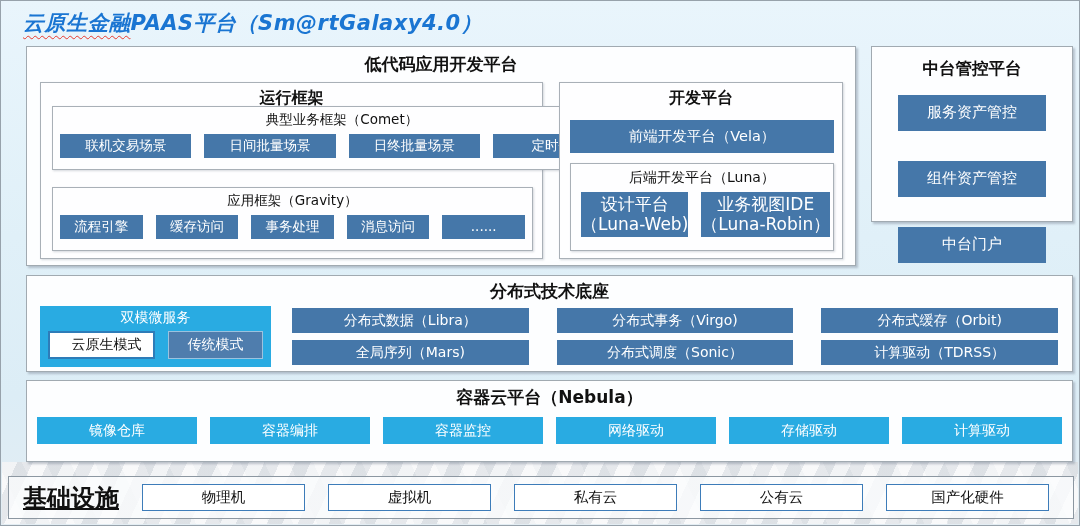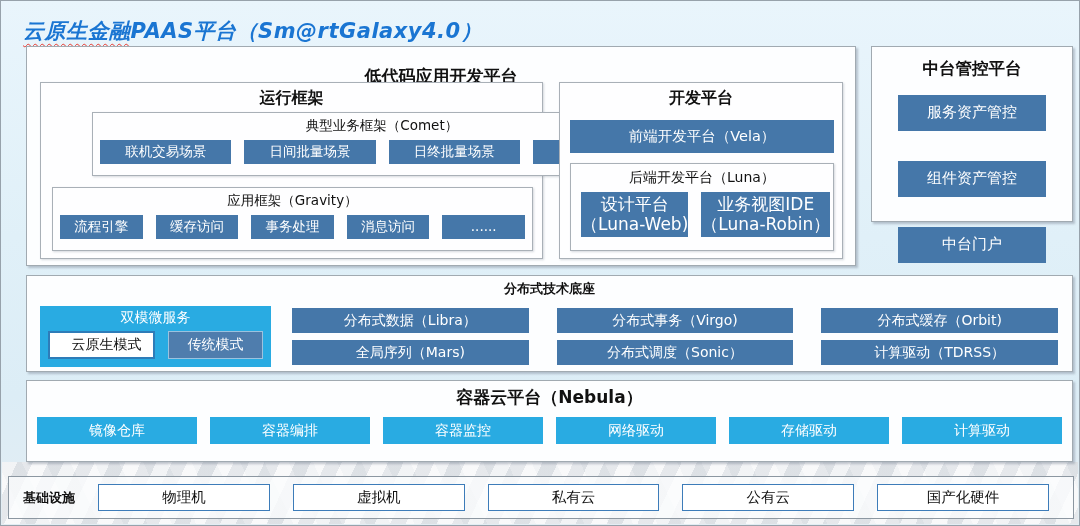--- a/index.html
+++ b/index.html
@@ -18,21 +18,21 @@
   
   .bottom-texture {
     position:absolute; left:1px; right:1px; top:461px; bottom:1px;
     background-color:#ebedef;
     background-image:
       repeating-linear-gradient(115deg, rgba(255,255,255,.55) 0 14px, rgba(211,216,222,.38) 14px 28px),
       repeating-linear-gradient(65deg, rgba(255,255,255,.30) 0 22px, rgba(203,211,218,.25) 22px 44px);
   }
   
   .page-title {
-    position:absolute; left:22px; top:16px;
+    position:absolute; left:22px; top:8px;
     font-size:21px; font-weight:700; font-style:italic;
     color:#1a75d2; letter-spacing:.5px; white-space:nowrap;
   }
   .page-title .squiggle {
     text-decoration-line: underline;
     text-decoration-style: wavy;
     text-decoration-color:#e8392e;
     text-decoration-thickness:1px;
     text-underline-offset:5px;
   }
@@ -43,52 +43,52 @@
     border:1px solid #a1aab1;
     box-shadow:2px 2px 2px rgba(125,136,150,.45);
   }
   .inner-box {
     position:absolute;
     background:#fefeff;
     border:1px solid #a9b0b7;
     box-shadow:1px 1px 2px rgba(138,147,158,.35);
   }
   .panel-title   { text-align:center; font-weight:700; color:#111; }
-  .t17 { font-size:17px; padding-top:6px;margin-top:12px; }
+  .t17 { font-size:17px; padding-top:6px; }
   .t16 { font-size:16px; padding-top:5px; }
   .sub-label { text-align:center; font-size:13.5px; color:#111; padding-top:4px; }
   
   .btn {
     display:flex; align-items:center; justify-content:center;
     background:#4577a9; color:#fff; text-align:center;
     font-size:13.5px; line-height:1.15; white-space:nowrap;
   }
   .row { display:flex; }
   
   #lowcode  { left:25px;  top:45px;  width:830px;  height:220px; }
   #runtime  { left:13px;  top:35px;  width:503px;  height:177px; }
-  #comet    { left:11px;  top:29px;  width:580px;  height:64px;margin-left:40px; }
+  #comet    { left:11px;  top:23px;  width:580px;  height:64px; }
   #gravity  { left:11px;  top:104px; width:481px;  height:64px; }
   .frame-row { margin:5px 7px 0 7px; gap:13px; }
   .frame-row .btn { flex:1; height:24px; }
 
   #devplat  { left:532px; top:35px;  width:284px;  height:177px; }
   #vela     { position:absolute; left:10px; top:37px; width:264px; height:33px; font-size:14.5px; }
   #lunabox  { left:10px;  top:80px;  width:264px;  height:88px; }
   #lunabox .sub-label { font-size:14px; padding-top:5px; }
   .luna-row { margin:5px 10px 0 10px; gap:13px; }
   .luna-row .btn { flex:1; height:45px; flex-direction:column; font-size:17px; }
 
   #middle   { left:870px; top:45px;  width:202px;  height:176px; }
   #middle .panel-title { font-size:16.5px; padding-top:11px; }
   .mid-stack { display:flex; flex-direction:column; align-items:center; gap:30px; margin-top:15px; }
   .mid-stack .btn { width:148px; height:36px; font-size:15px; }
 
   #distributed { left:25px; top:274px; width:1047px; height:97px; }
-  #distributed .panel-title { font-size:13px; padding-top:4px; }
+  #distributed .panel-title { font-size:17px; padding-top:4px; }
   #dualmode {
     position:absolute; left:13px; top:30px; width:231px; height:61px;
     background:#29abe2;
   }
   #dualmode .dm-label { color:#fff; text-align:center; font-size:14px; padding-top:3px; }
   .dm-row { display:flex; gap:13px; margin:4px 8px 0 8px; }
   .dm-row .mode { flex:1; height:28px; display:flex; align-items:center; justify-content:center; font-size:14px; }
   .mode-native { background:#fff; color:#111; border:2px solid #2e7cb8;padding-left:10px; }
   .mode-trad   { background:#4f7dad; color:#fff; border:1px solid #9cc2de; }
   #distgrid {
@@ -103,21 +103,21 @@
   .neb-row { margin:8px 10px 0 10px; gap:13px; }
   .neb-row .btn { flex:1; height:27px; font-size:14px; background:#29abe2; }
 
   #infra {
     position:absolute; left:7px; top:475px; width:1066px; height:43px;
     background:rgba(251,253,254,.78);
     border:1px solid #8c97a1;
     display:flex; align-items:center; gap:23px;
     padding:0 24px 0 14px;
   }
-  #infra .infra-label { font-size:13px; font-weight:700; color:#111; white-space:nowrap; }
+  #infra .infra-label { font-size:24px; font-weight:700; color:#111; white-space:nowrap;text-decoration:underline; }
   #infra .infra-box {
     flex:1; height:27px;
     background:#fff; border:1px solid #3d7cb9;
     display:flex; align-items:center; justify-content:center;
     font-size:14.5px; color:#111;
   }
 </style>
 </head>
 <body>
 

